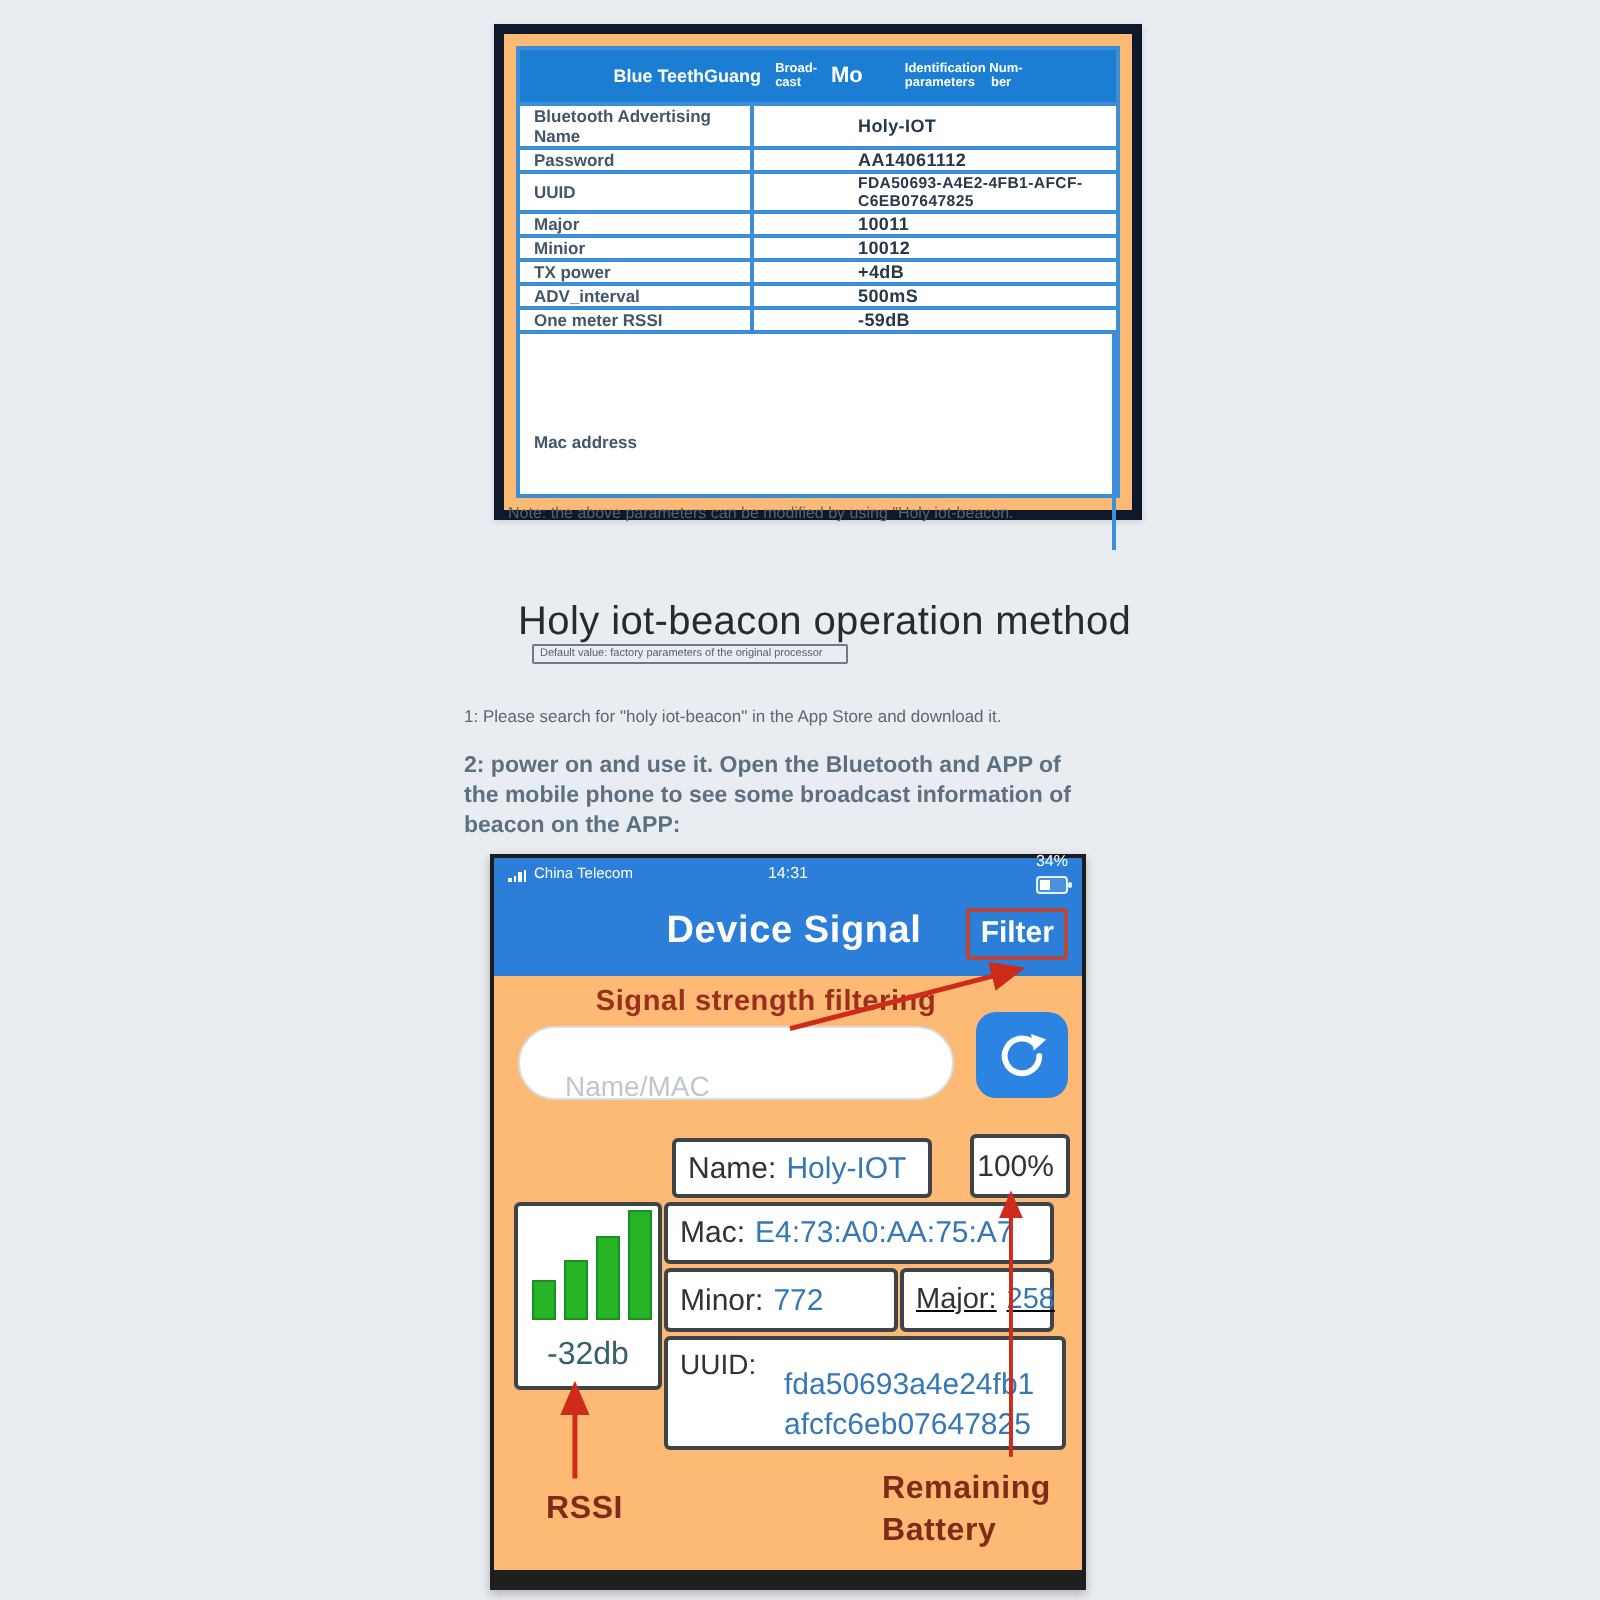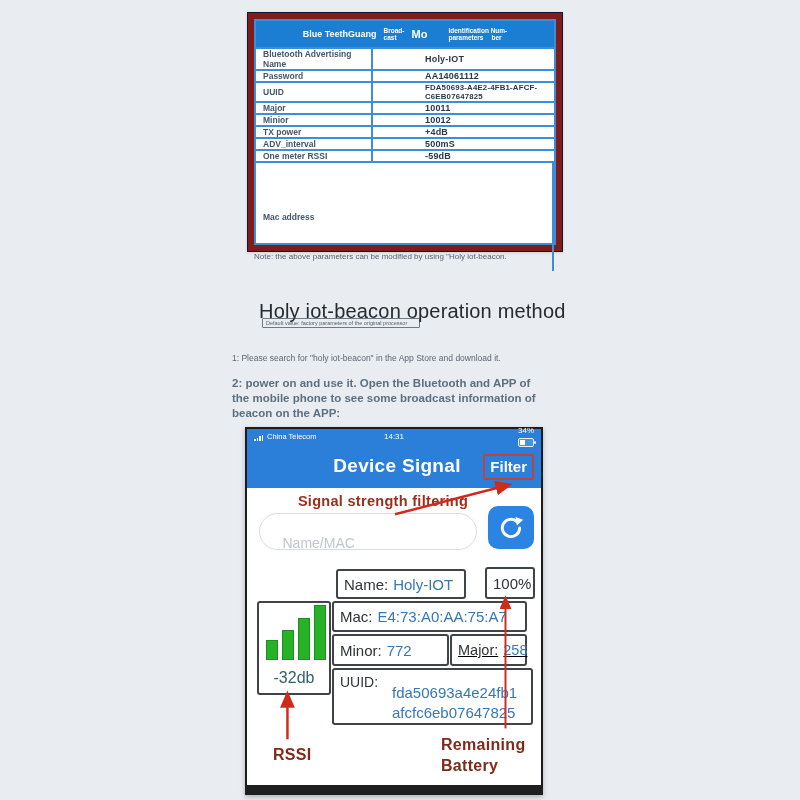--- a/index.html
+++ b/index.html
@@ -6,21 +6,21 @@
   body{
     width:800px;height:800px;
     background:#e9ecf1;
     font-family:"Liberation Sans", sans-serif;
     position:relative;
     overflow:hidden;
   }
   
   .card{
     position:absolute;left:247px;top:12px;width:314px;height:238px;
-    background:#7f1d1d;border:1px solid #0f172a;box-shadow:0 1px 3px rgba(0,0,0,.12);
+    background:#fdba74;border:5px solid #0f172a;box-shadow:0 1px 3px rgba(0,0,0,.12);
   }
   .ptable{
     position:absolute;left:6px;top:6px;right:6px;bottom:6px;
     border:2px solid #3c8ed8;background:#fff;
     display:flex;flex-direction:column;
   }
   .tbl-header{
     background:#1c7ed3;color:#fff;height:26px;flex:0 0 26px;
     display:flex;align-items:center;justify-content:center;gap:7px;
     border-bottom:2px solid #3c8ed8;
@@ -61,21 +61,21 @@
     position:absolute;left:232px;top:353px;width:330px;
     font-size:8.5px;color:#5c6771;
   }
   .step2{
     position:absolute;left:232px;top:376px;width:318px;
     font-size:11.5px;line-height:15px;color:#5d7080;font-weight:600;
   }
   
   .phone{
     position:absolute;left:245px;top:427px;width:298px;height:368px;
-    background:#ffffff;border:2px solid #1c1c1c;box-sizing:border-box;
+    background:#fdba74;border:2px solid #1c1c1c;box-sizing:border-box;
     box-shadow:0 2px 5px rgba(0,0,0,.25);
   }
   .statusbar{
     height:15px;background:#2b7fd8;display:flex;align-items:center;
     padding:0 7px;color:#fff;position:relative;
   }
   .carrier{font-size:7.5px;display:flex;align-items:flex-end;gap:2px;}
   .sigbars{display:flex;align-items:flex-end;gap:1px;margin-right:2px;}
   .sigbars i{display:block;width:1.5px;background:#fff;}
   .clock{position:absolute;left:0;right:0;text-align:center;font-size:8px;}
@@ -113,21 +113,21 @@
     display:flex;align-items:center;justify-content:center;cursor:pointer;
   }
   .infobox{
     position:absolute;border:2px solid #3f4449;border-radius:3px;background:#fff;
     display:flex;align-items:center;padding:0 6px;box-sizing:border-box;
     font-size:15px;white-space:nowrap;
   }
   .lbl{color:#2e3338;}
   .val{color:#3578b6;margin-left:5px;}
   .box-name{left:89px;top:140px;width:130px;height:30px;}
-  .box-batt{left:238px;top:138px;width:50px;height:32px;justify-content:flex-start;color:#2e3338;}
+  .box-batt{left:238px;top:138px;width:50px;height:32px;justify-content:flex-end;color:#2e3338;}
   .box-mac{left:85px;top:172px;width:195px;height:31px;}
   .box-minor{left:85px;top:205px;width:117px;height:32px;}
   .box-major{left:203px;top:205px;width:77px;height:32px;font-size:14.5px;text-decoration:underline;}
   .box-uuid{left:85px;top:239px;width:201px;height:57px;display:block;padding:3px 6px;}
   .uuid-label{font-size:14px;color:#2e3338;position:absolute;left:6px;top:4px;}
   .uuid-vals{margin-left:52px;margin-top:10px;font-size:15px;color:#3578b6;line-height:20px;}
   .box-rssi{left:10px;top:172px;width:74px;height:94px;display:block;}
   .bars{position:absolute;left:7px;bottom:33px;display:flex;align-items:flex-end;gap:4px;}
   .bars i{display:block;width:12px;background:#28b228;border:1px solid #1c8f1c;box-sizing:border-box;}
   .rssi-db{position:absolute;left:0;right:0;bottom:6px;text-align:center;font-size:16px;color:#33616e;}

